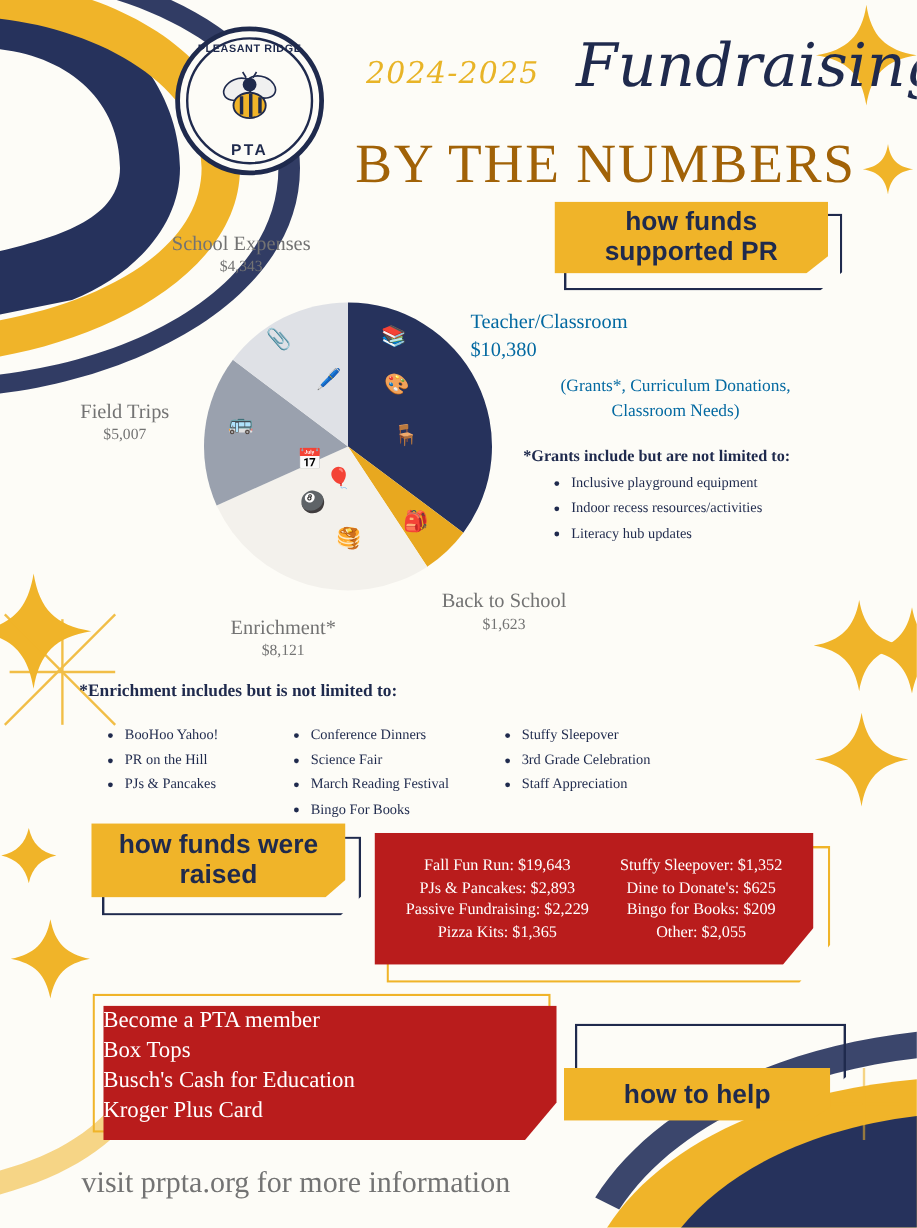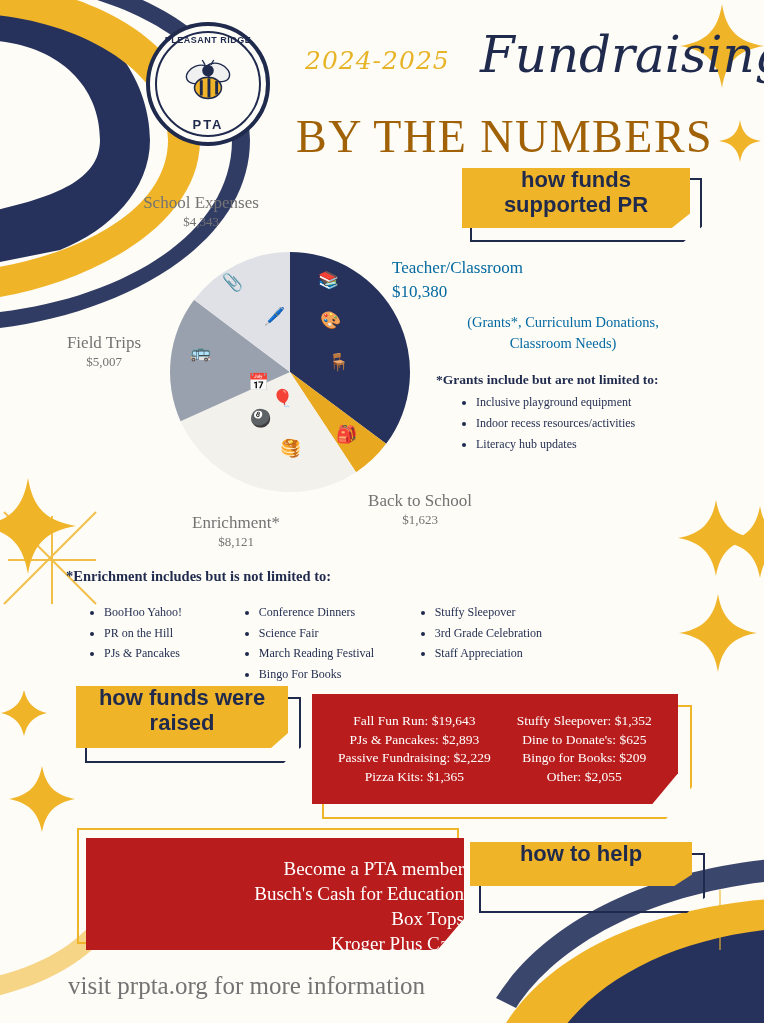--- a/index.html
+++ b/index.html
@@ -117,21 +117,21 @@
 
   
   .tag {
     position: absolute;
     background: #f0b429;
     color: #1f2a4d;
     font-family: "Liberation Sans", sans-serif;
     font-weight: bold;
     text-align: center;
     display: flex;
-    align-items: flex-start;
+    align-items: center;
     justify-content: center;
     z-index: 4;
     line-height: 1.12;
   }
   .tag-outline {
     position: absolute;
     border: 2px solid #1f2a4d;
     z-index: 3;
   }
   .tag-funds {
@@ -159,21 +159,21 @@
   }
   .tag-raised-outline {
     left: 85px;
     top: 697px;
     width: 212px;
     height: 62px;
     clip-path: polygon(0 0, 100% 0, 100% 76%, 92% 100%, 0 100%);
   }
   .tag-help {
     left: 470px;
-    top: 842px;
+    top: 890px;
     width: 222px;
     height: 44px;
     font-size: 22px;
     clip-path: polygon(0 0, 100% 0, 100% 74%, 92% 100%, 0 100%);
   }
   .tag-help-outline {
     left: 479px;
     top: 853px;
     width: 222px;
     height: 56px;
@@ -227,22 +227,21 @@
     gap: 26px;
     padding-top: 18px;
     font-size: 13.5px;
     line-height: 1.38;
   }
   .raise-col {
     text-align: center;
     white-space: nowrap;
   }
   .help-list {
-    text-align: right;
-    padding-top: 18px;
+    text-align: left;
     font-size: 19px;
     line-height: 1.32;
   }
 
   
   .pie-wrap {
     position: absolute;
     left: 168px;
     top: 250px;
     width: 244px;
@@ -525,22 +524,22 @@
         <div>Bingo for Books: $209</div>
         <div>Other: $2,055</div>
       </div>
     </div>
   </div>
 
   <div class="navy-outline panel-help-outline"></div>
   <div class="navy-panel panel-help">
     <div class="help-list">
       <div>Become a PTA member</div>
+      <div>Box Tops</div>
       <div>Busch's Cash for Education</div>
-      <div>Box Tops</div>
       <div>Kroger Plus Card</div>
     </div>
   </div>
 
   <div class="tag-outline tag-help-outline"></div>
   <div class="tag tag-help">
     <span>how to help</span>
   </div>
 
   <div class="footer">visit prpta.org for more information</div>

